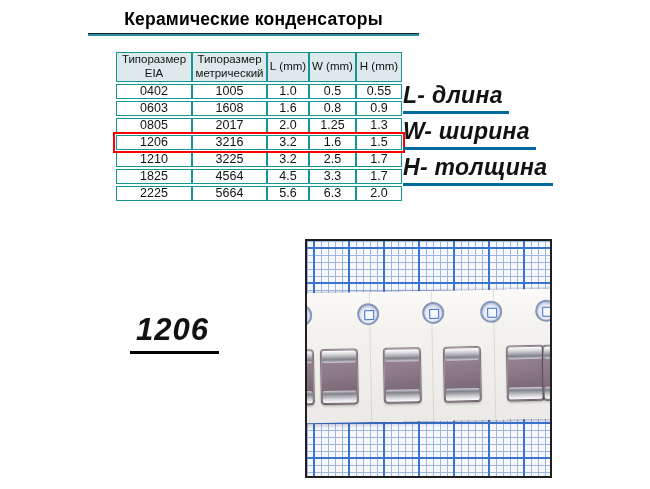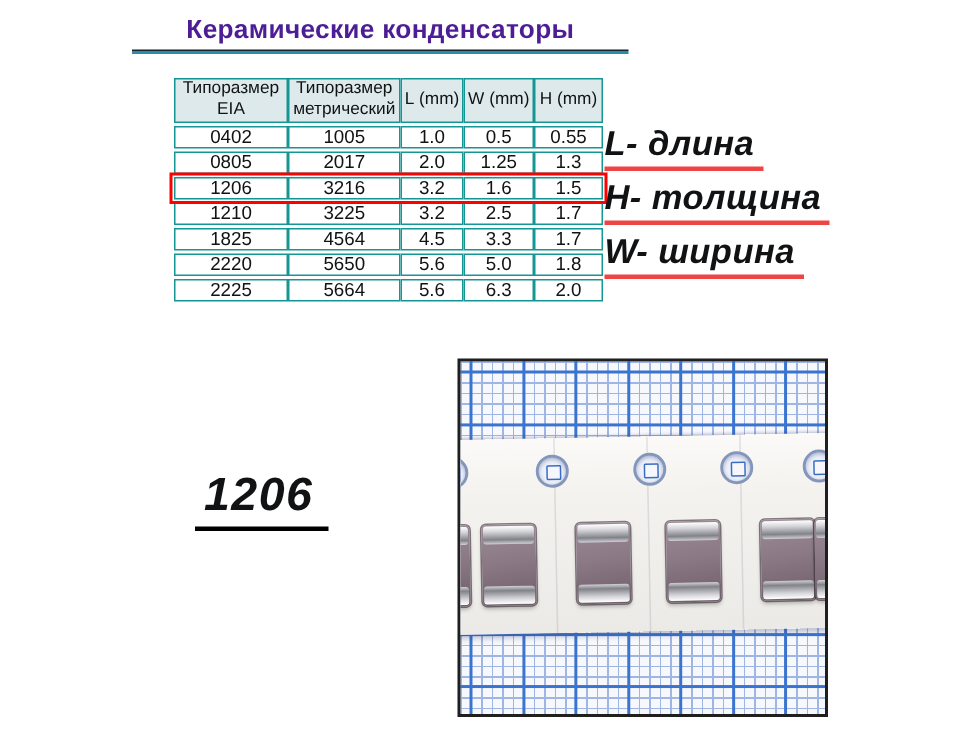--- a/index.html
+++ b/index.html
@@ -17,21 +17,21 @@
   }
   html,body{margin:0;padding:0;}
   body{
     width:650px;height:489px;position:relative;background:#ffffff;
     font-family:"Liberation Sans", sans-serif;color:var(--text);overflow:hidden;
   }
 
   
   .title{
     position:absolute;left:88px;top:9px;width:331px;text-align:center;
-    font-size:17.5px;font-weight:bold;letter-spacing:.2px;color:#4c1d95;white-space:nowrap;
+    font-size:17.5px;font-weight:bold;letter-spacing:.2px;color:#000000;white-space:nowrap;
   }
   .title-underline{
     position:absolute;left:88px;top:33px;width:331px;height:3px;
     background:linear-gradient(180deg,var(--title-underline-top) 0 36%,var(--title-underline-bottom) 36% 100%);
   }
 
   
   .size-table{
     position:absolute;left:87px;top:50px;
     border-collapse:separate;border-spacing:0 2px;table-layout:fixed;margin-left:29px;
@@ -46,21 +46,21 @@
   }
   .size-table td{
     background:#ffffff;font-size:12.5px;height:14px;line-height:13px;padding:0;
   }
   .size-table tr.hl{outline:2px solid var(--highlight);outline-offset:1px;}
 
   
   .legend{position:absolute;left:403px;top:82px;}
   .legend-item{
     display:table;font-size:23px;font-weight:bold;font-style:italic;
-    border-bottom:3px solid #ef4444;padding:0 6px 2px 0;margin-bottom:4px;
+    border-bottom:3px solid #0369a1;padding:0 6px 2px 0;margin-bottom:4px;
     white-space:nowrap;letter-spacing:.3px;
   }
 
   
   .size-label{
     position:absolute;left:130px;top:312px;display:inline-block;
     font-size:31px;font-weight:bold;font-style:italic;
     border-bottom:3px solid #000;padding:0 10px 3px 6px;letter-spacing:1px;
   }
 
@@ -136,20 +136,27 @@
   </thead>
   <tbody>
       <tr>
     <td>0402</td>
     <td>1005</td>
     <td>1.0</td>
     <td>0.5</td>
     <td>0.55</td>
   </tr>
       <tr>
+    <td>0603</td>
+    <td>1608</td>
+    <td>1.6</td>
+    <td>0.8</td>
+    <td>0.9</td>
+  </tr>
+      <tr>
     <td>0805</td>
     <td>2017</td>
     <td>2.0</td>
     <td>1.25</td>
     <td>1.3</td>
   </tr>
       <tr class="hl">
     <td>1206</td>
     <td>3216</td>
     <td>3.2</td>
@@ -164,40 +171,33 @@
     <td>1.7</td>
   </tr>
       <tr>
     <td>1825</td>
     <td>4564</td>
     <td>4.5</td>
     <td>3.3</td>
     <td>1.7</td>
   </tr>
       <tr>
-    <td>2220</td>
-    <td>5650</td>
-    <td>5.6</td>
-    <td>5.0</td>
-    <td>1.8</td>
-  </tr>
-      <tr>
     <td>2225</td>
     <td>5664</td>
     <td>5.6</td>
     <td>6.3</td>
     <td>2.0</td>
   </tr>
     </tbody>
 </table>
 
 <div class="legend">
   <div class="legend-item">L- длина</div>
+  <div class="legend-item">W- ширина</div>
   <div class="legend-item">H- толщина</div>
-  <div class="legend-item">W- ширина</div>
 </div>
 
 <div class="size-label">1206</div>
 
 <div class="photo">
   <div class="tape-wrap">
     <div class="seam" style="left:73px"></div>
     <div class="seam" style="left:135px"></div>
     <div class="seam" style="left:197px"></div>
 

